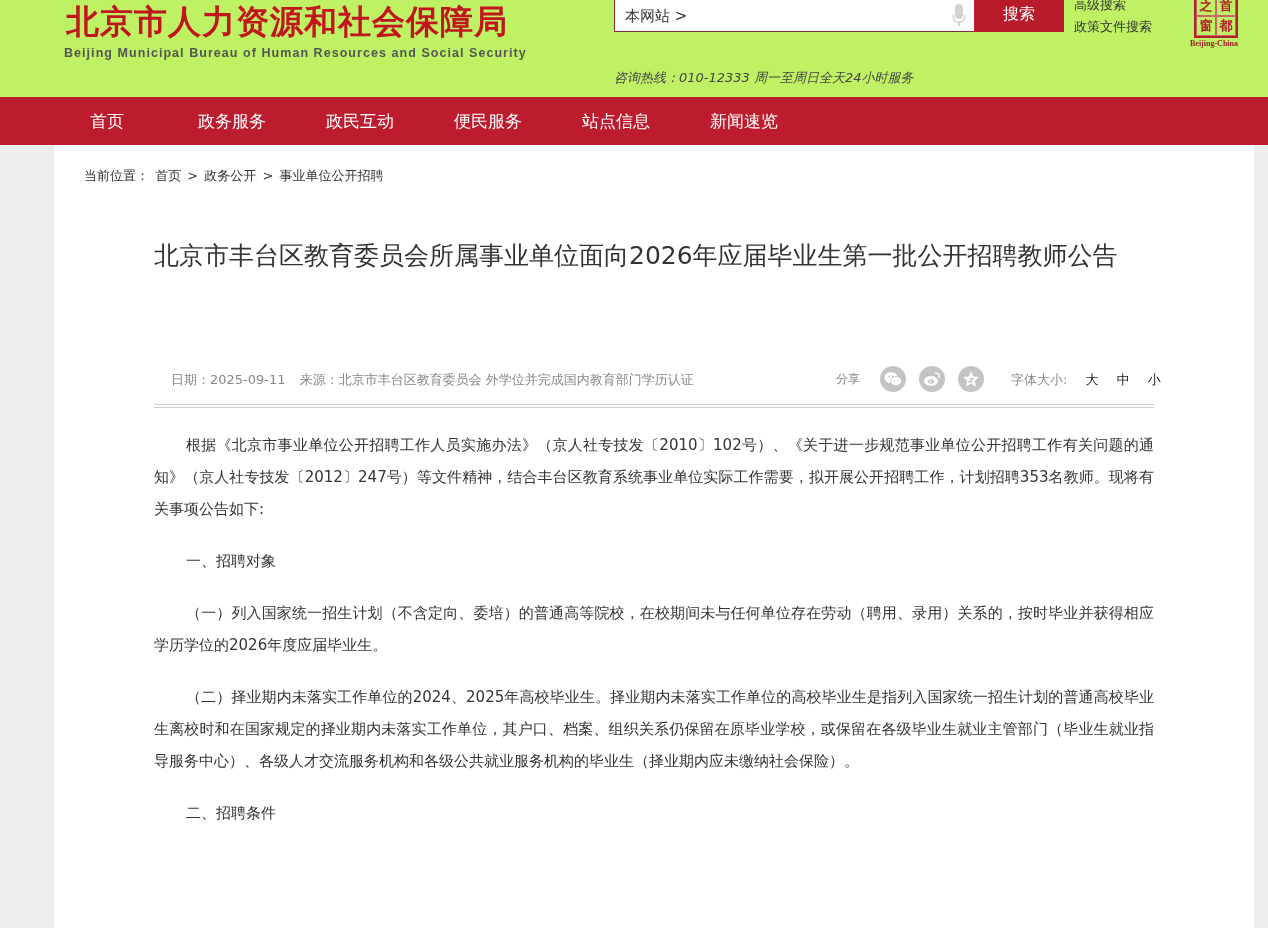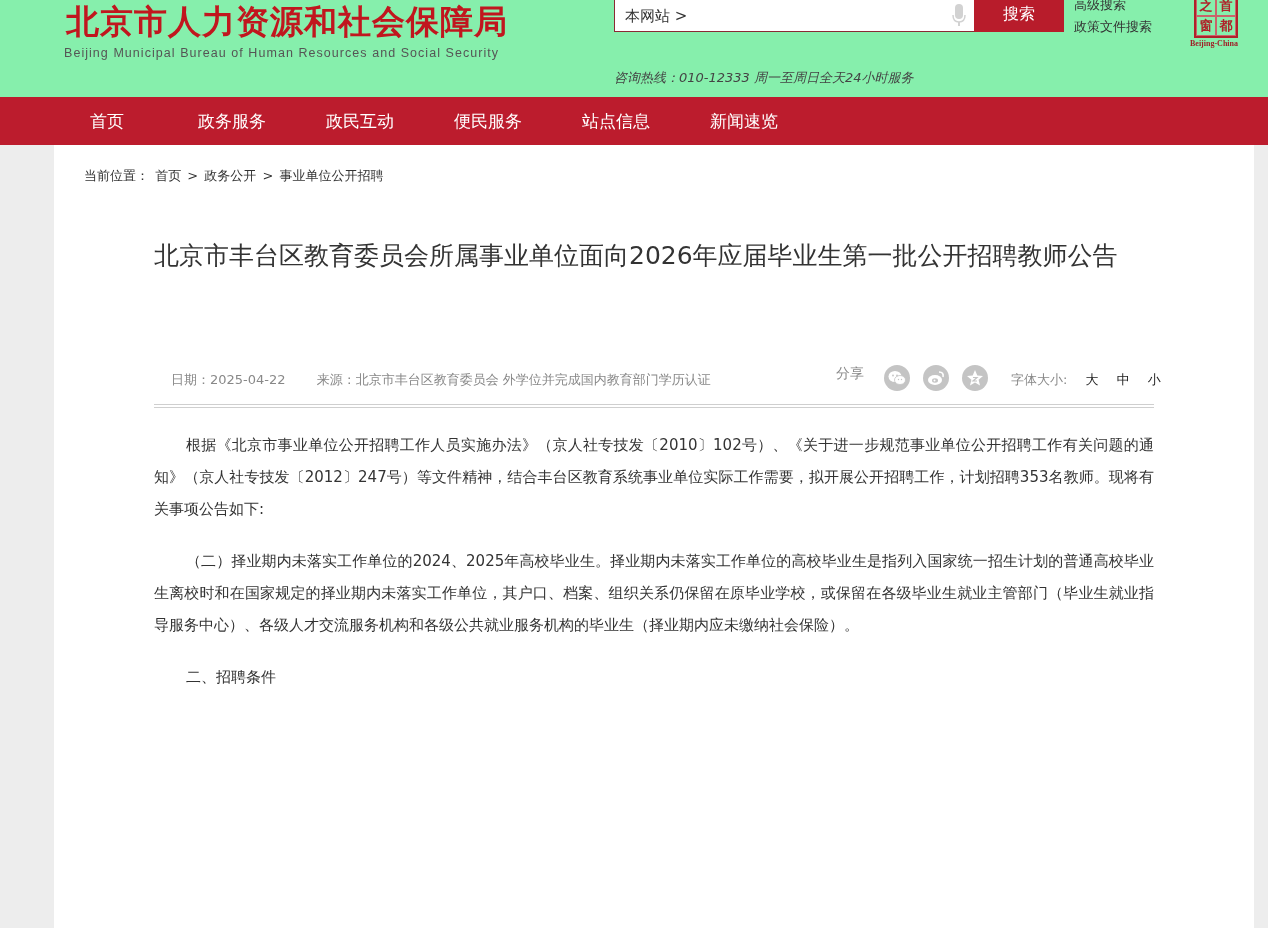--- a/index.html
+++ b/index.html
@@ -6,31 +6,31 @@
   html, body { width: 1268px; height: 928px; overflow: hidden; }
   body {
     font-family: "DejaVu Sans", "Liberation Sans", sans-serif;
     background: #ededed;
     color: #333;
     position: relative;
   }
   
   .header {
     position: absolute; left: 0; top: 0; width: 1268px; height: 97px;
-    background: #86efac;
+    background: #bef264;
   }
   .logo-cn {
     position: absolute; left: 66px; top: 2px;
     font-size: 33px; font-weight: bold; color: #c1161e;
     letter-spacing: 1px; white-space: nowrap; line-height: 40px;
   }
   .logo-en {
     position: absolute; left: 64px; top: 46px;
     font-family: "Liberation Sans", sans-serif;
-    font-size: 12.5px; color: #555; letter-spacing: 1.05px; white-space: nowrap;
+    font-size: 12.5px; color: #555; letter-spacing: 1.05px; white-space: nowrap; font-weight: bold;
   }
   .search-box {
     position: absolute; left: 614px; top: -4px; width: 360px; height: 36px;
     border: 1px solid #8a2a34; border-right: none; background: #fff;
   }
   .search-input {
     position: absolute; left: 10px; top: 8px; width: 320px; height: 22px;
     border: none; outline: none; font-size: 15px; color: #333; background: transparent;
     font-family: "DejaVu Sans", sans-serif;
   }
@@ -72,24 +72,24 @@
     position: absolute; left: 30px; top: 22px; font-size: 13px; color: #333; white-space: nowrap;
   }
   .breadcrumb span { margin-right: 2px; }
   .title {
     position: absolute; left: 100px; top: 90px; width: 1000px;
     text-align: left; font-size: 25px; color: #333; line-height: 42px;
   }
   .meta {
     position: absolute; left: 117px; top: 226px; font-size: 13px; color: #888; white-space: nowrap;
   }
-  .meta .source-label { margin-left: 27px; }
+  .meta .source-label { margin-left: 10px; }
   .share {
-    position: absolute; left: 782px; top: 220px; height: 28px; display: flex; 
-    font-size: 14px; color: #888;
+    position: absolute; left: 782px; top: 220px; height: 28px; display: flex; align-items: center;
+    font-size: 12px; color: #888;
   }
   .share-label { margin-right: 20px; }
   .share-icon {
     width: 26px; height: 26px; border-radius: 50%; background: #c4c4c4;
     display: flex; align-items: center; justify-content: center; margin-right: 13px;
   }
   .fontsize { position: absolute; left: 957px; top: 226px; font-size: 13px; color: #888; white-space: nowrap; }
   .fontsize .fs-opt { color: #222; margin-left: 14px; cursor: pointer; }
   .divider {
     position: absolute; left: 100px; top: 259px; width: 1000px; height: 4px;
@@ -152,21 +152,21 @@
     <span>首页</span>
     <span>&gt;</span>
     <span>政务公开</span>
     <span>&gt;</span>
     <span>事业单位公开招聘</span>
   </div>
 
   <h1 class="title" style="font-weight:normal;">北京市丰台区教育委员会所属事业单位面向2026年应届毕业生第一批公开招聘教师公告</h1>
 
   <div class="meta">
-    <span>日期：</span><span>2025-04-22</span>
+    <span>日期：</span><span>2025-09-11</span>
     <span class="source-label">来源：</span><span>北京市丰台区教育委员会 外学位并完成国内教育部门学历认证</span>
   </div>
 
   <div class="share">
     <span class="share-label">分享</span>
     <span class="share-icon">
       <svg width="18" height="16" viewBox="0 0 18 16">
         <ellipse cx="7" cy="6.5" rx="6.5" ry="5.5" fill="#fff"></ellipse>
         <ellipse cx="12" cy="10" rx="5.5" ry="4.5" fill="#fff" stroke="#c4c4c4" stroke-width="0.8"></ellipse>
         <circle cx="5" cy="5.5" r="0.9" fill="#c4c4c4"></circle>
@@ -195,16 +195,18 @@
     <span>字体大小:</span>
     <span class="fs-opt">大</span>
     <span class="fs-opt">中</span>
     <span class="fs-opt">小</span>
   </div>
 
   <div class="divider"></div>
 
   <div class="content">
     <p>根据《北京市事业单位公开招聘工作人员实施办法》（京人社专技发〔2010〕102号）、《关于进一步规范事业单位公开招聘工作有关问题的通知》（京人社专技发〔2012〕247号）等文件精神，结合丰台区教育系统事业单位实际工作需要，拟开展公开招聘工作，计划招聘353名教师。现将有关事项公告如下:</p>
+    <p class="heading">一、招聘对象</p>
+    <p>（一）列入国家统一招生计划（不含定向、委培）的普通高等院校，在校期间未与任何单位存在劳动（聘用、录用）关系的，按时毕业并获得相应学历学位的2026年度应届毕业生。</p>
     <p>（二）择业期内未落实工作单位的2024、2025年高校毕业生。择业期内未落实工作单位的高校毕业生是指列入国家统一招生计划的普通高校毕业生离校时和在国家规定的择业期内未落实工作单位，其户口、档案、组织关系仍保留在原毕业学校，或保留在各级毕业生就业主管部门（毕业生就业指导服务中心）、各级人才交流服务机构和各级公共就业服务机构的毕业生（择业期内应未缴纳社会保险）。</p>
     <p class="heading">二、招聘条件</p>
   </div>
 </div>
 
 </body></html>

